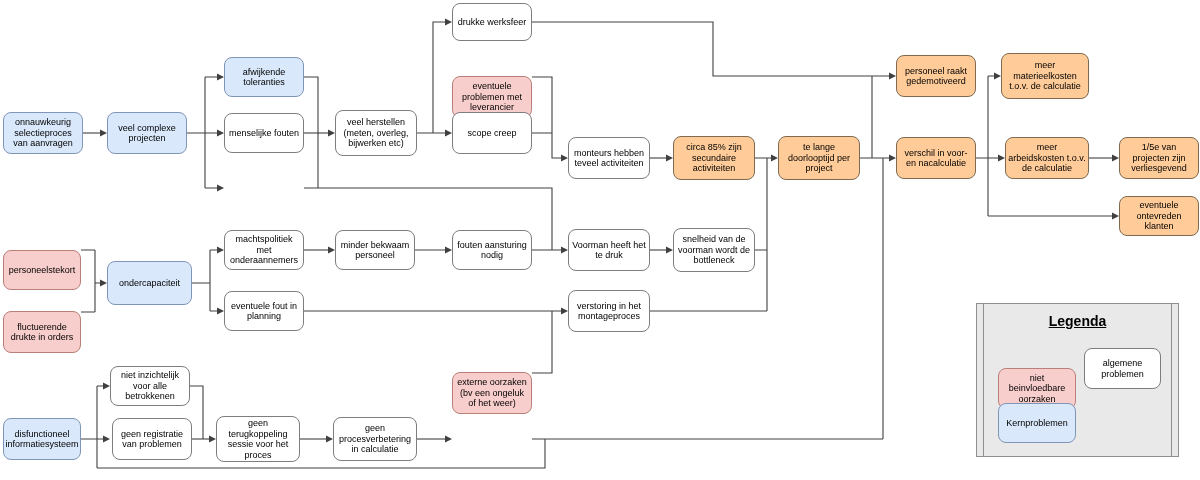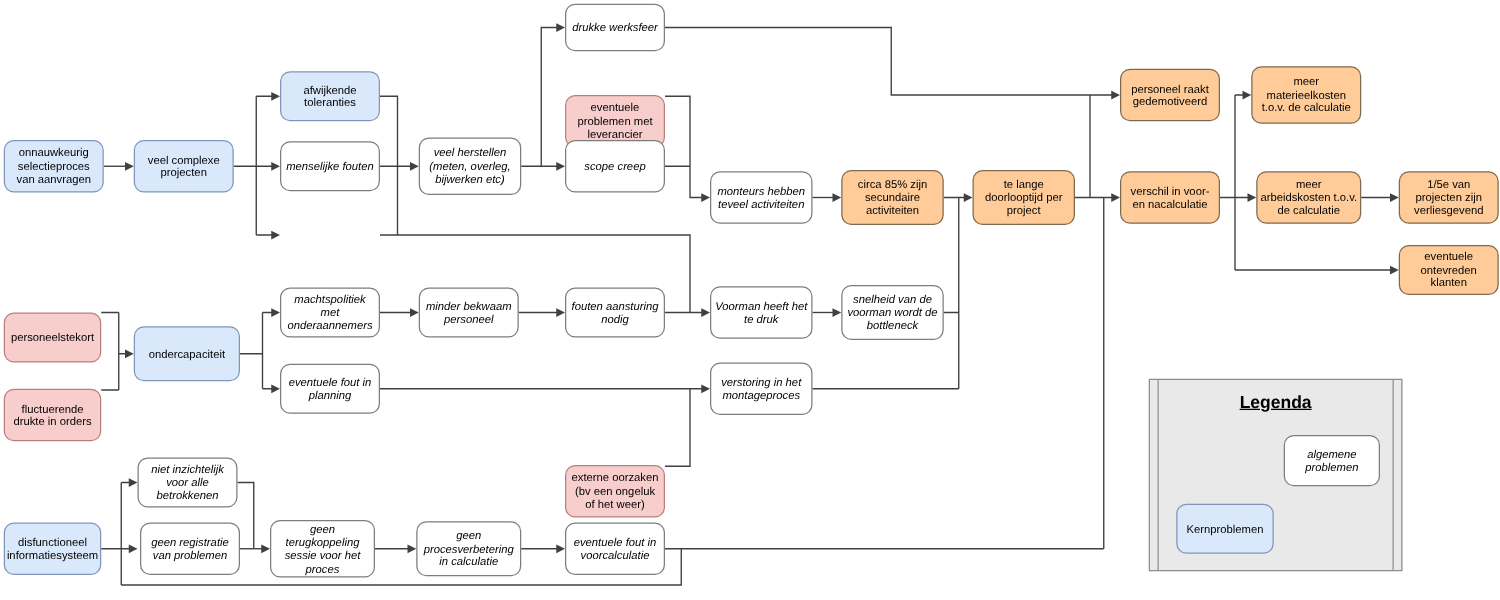--- a/index.html
+++ b/index.html
@@ -9,27 +9,27 @@
   }
   svg.edges { position:absolute; left:0; top:0; pointer-events:none; }
   svg.edges path.line { fill:none; stroke:var(--edge); stroke-width:1.1; }
   svg.edges path.head { fill:var(--edge); stroke:none; }
 
   .node {
     position:absolute; box-sizing:border-box; border-radius:8px;
     display:flex; align-items:center; justify-content:center;
     text-align:center; font-size:9px; line-height:10.5px; padding:2px;
   }
-  .white  { background:var(--algemeen-fill);  border:1px solid var(--algemeen-stroke);font-style:italic; }
+  .white  { background:var(--algemeen-fill);  border:1px solid var(--algemeen-stroke); }
   .blue   { background:var(--kernoorzaak-fill); border:1px solid var(--kernoorzaak-stroke); }
   .pink   { background:var(--niet-beinvloedbare-fill); border:1px solid var(--niet-beinvloedbare-stroke);margin-top:20px; }
   .orange { background:var(--kernprobleem-fill); border:1px solid var(--kernprobleem-stroke); }
 
   .legend {
-    position:absolute; left:919px; top:303px; width:203px; height:154px;
+    position:absolute; left:976px; top:303px; width:203px; height:154px;
     box-sizing:border-box; background:var(--legend-fill);
     border:1px solid var(--legend-stroke);
     padding-left:28px;
   }
   .legend .bar { position:absolute; top:0; bottom:0; width:1px; background:var(--legend-stroke); }
   .legend .bar.l { left:6px; } .legend .bar.r { right:6px; }
   .legend-title {
     position:absolute; left:0; top:9px; width:100%; text-align:center;
     font-size:14px; font-weight:bold; text-decoration:underline;
   }
@@ -104,23 +104,23 @@
   <div class="node white" style="left:568px;top:229px;width:82px;height:42px">Voorman heeft het te druk</div>
   <div class="node white" style="left:673px;top:228px;width:82px;height:44px">snelheid van de voorman wordt de bottleneck</div>
   <div class="node white" style="left:224px;top:291px;width:80px;height:40px">eventuele fout in planning</div>
   <div class="node white" style="left:568px;top:290px;width:82px;height:42px">verstoring in het montageproces</div>
   <div class="node pink" style="left:452px;top:352px;width:80px;height:42px">externe oorzaken (bv een ongeluk of het weer)</div>
   <div class="node blue" style="left:3px;top:418px;width:78px;height:42px">disfunctioneel informatiesysteem</div>
   <div class="node white" style="left:110px;top:366px;width:80px;height:40px">niet inzichtelijk voor alle betrokkenen</div>
   <div class="node white" style="left:112px;top:418px;width:80px;height:42px">geen registratie van problemen</div>
   <div class="node white" style="left:216px;top:416px;width:84px;height:46px">geen terugkoppeling sessie voor het proces</div>
   <div class="node white" style="left:333px;top:417px;width:84px;height:44px">geen procesverbetering in calculatie</div>
-  <div class="node white" style="left:452px;top:418px;width:80px;height:42px">eventuele fout in voorcalculatie</div>
 
   <div class="legend">
     <div class="bar l"></div>
     <div class="bar r"></div>
     <div class="legend-title">Legenda</div>
+    <div class="node pink" style="left:21px;top:44px;width:78px;height:41px">niet beinvloedbare oorzaken</div>
     <div class="node white" style="left:107px;top:44px;width:77px;height:41px">algemene problemen</div>
     <div class="node blue" style="left:21px;top:99px;width:78px;height:40px">Kernproblemen</div>
   </div>
 
 </div>
 
 </body></html>

